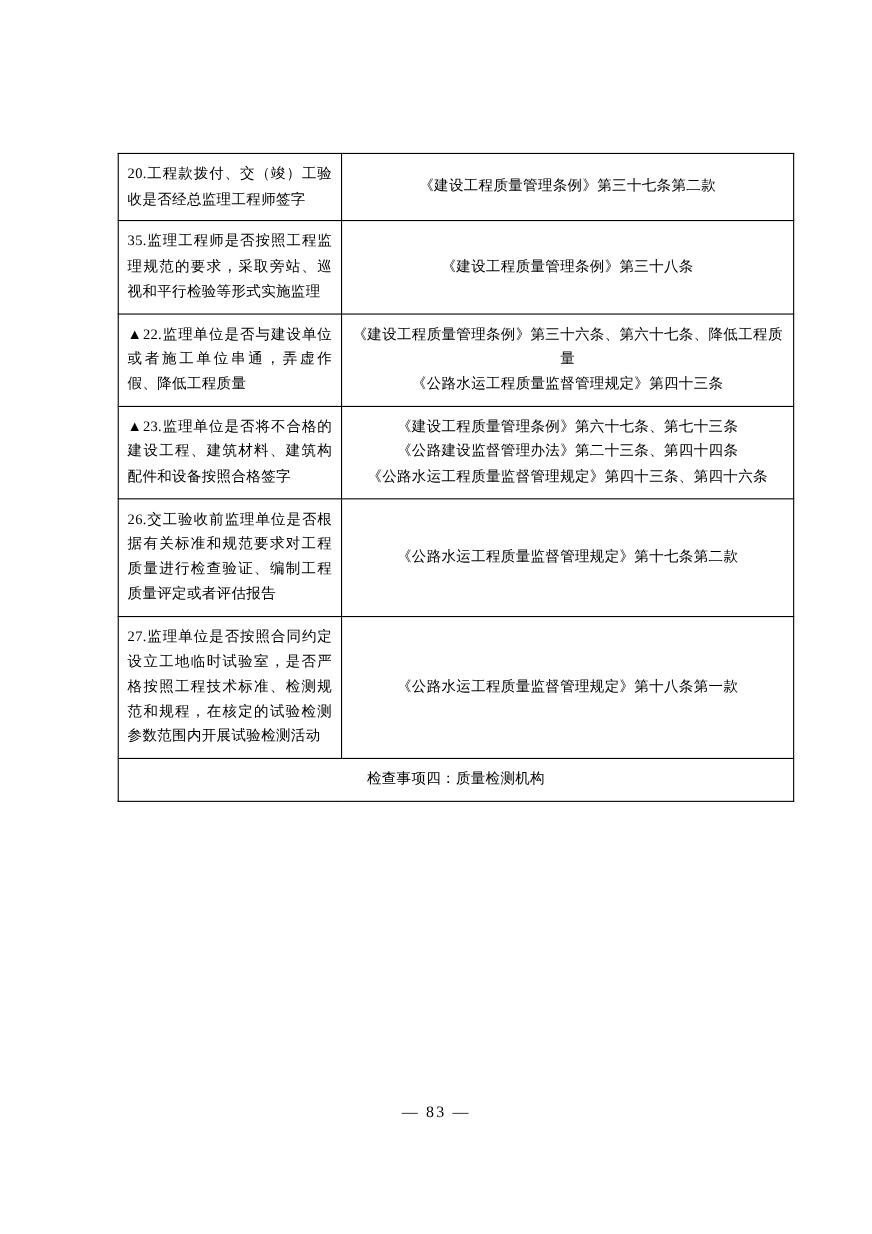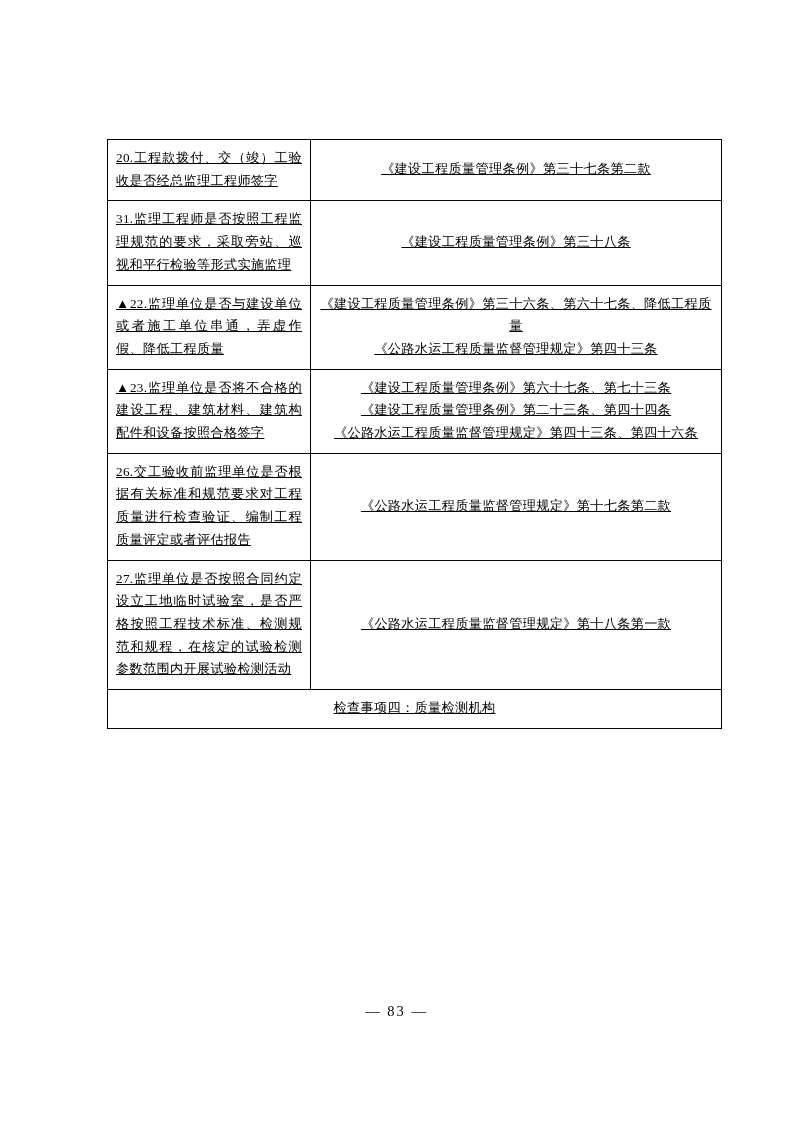--- a/index.html
+++ b/index.html
@@ -21,21 +21,20 @@
     height: 1122px;
     box-sizing: border-box;
   }
   .doc-table {
     position: absolute;
     left: 107px;
     top: 139px;
     width: 580px;
     border-collapse: collapse;
     table-layout: fixed;
-    text-decoration: underline;
   }
   .doc-table td {
     border: 1px solid #000000;
     vertical-align: middle;
     padding: 7px 8px 8px 8px;
     font-size: 13.2px;
     line-height: 1.72;
     letter-spacing: 0.3px;
   }
   td.col-item {
@@ -75,37 +74,37 @@
 
   <table class="doc-table">
     <tbody>
 
       <tr>
         <td class="col-item">20.工程款拨付、交（竣）工验收是否经总监理工程师签字</td>
         <td class="col-basis">《建设工程质量管理条例》第三十七条第二款</td>
       </tr>
 
       <tr>
-        <td class="col-item">31.监理工程师是否按照工程监理规范的要求，采取旁站、巡视和平行检验等形式实施监理</td>
+        <td class="col-item">35.监理工程师是否按照工程监理规范的要求，采取旁站、巡视和平行检验等形式实施监理</td>
         <td class="col-basis">《建设工程质量管理条例》第三十八条</td>
       </tr>
 
       <tr>
         <td class="col-item">▲22.监理单位是否与建设单位或者施工单位串通，弄虚作假、降低工程质量</td>
         <td class="col-basis">
             <span class="cell-line">《建设工程质量管理条例》第三十六条、第六十七条、降低工程质量</span>
             <span class="cell-line">《公路水运工程质量监督管理规定》第四十三条</span>
           </td>
       </tr>
 
       <tr>
         <td class="col-item">▲23.监理单位是否将不合格的建设工程、建筑材料、建筑构配件和设备按照合格签字</td>
         <td class="col-basis">
             <span class="cell-line">《建设工程质量管理条例》第六十七条、第七十三条</span>
-            <span class="cell-line">《建设工程质量管理条例》第二十三条、第四十四条</span>
+            <span class="cell-line">《公路建设监督管理办法》第二十三条、第四十四条</span>
             <span class="cell-line">《公路水运工程质量监督管理规定》第四十三条、第四十六条</span>
           </td>
       </tr>
 
 
 
       <tr>
         <td class="col-item">26.交工验收前监理单位是否根据有关标准和规范要求对工程质量进行检查验证、编制工程质量评定或者评估报告</td>
         <td class="col-basis">《公路水运工程质量监督管理规定》第十七条第二款</td>
       </tr>

